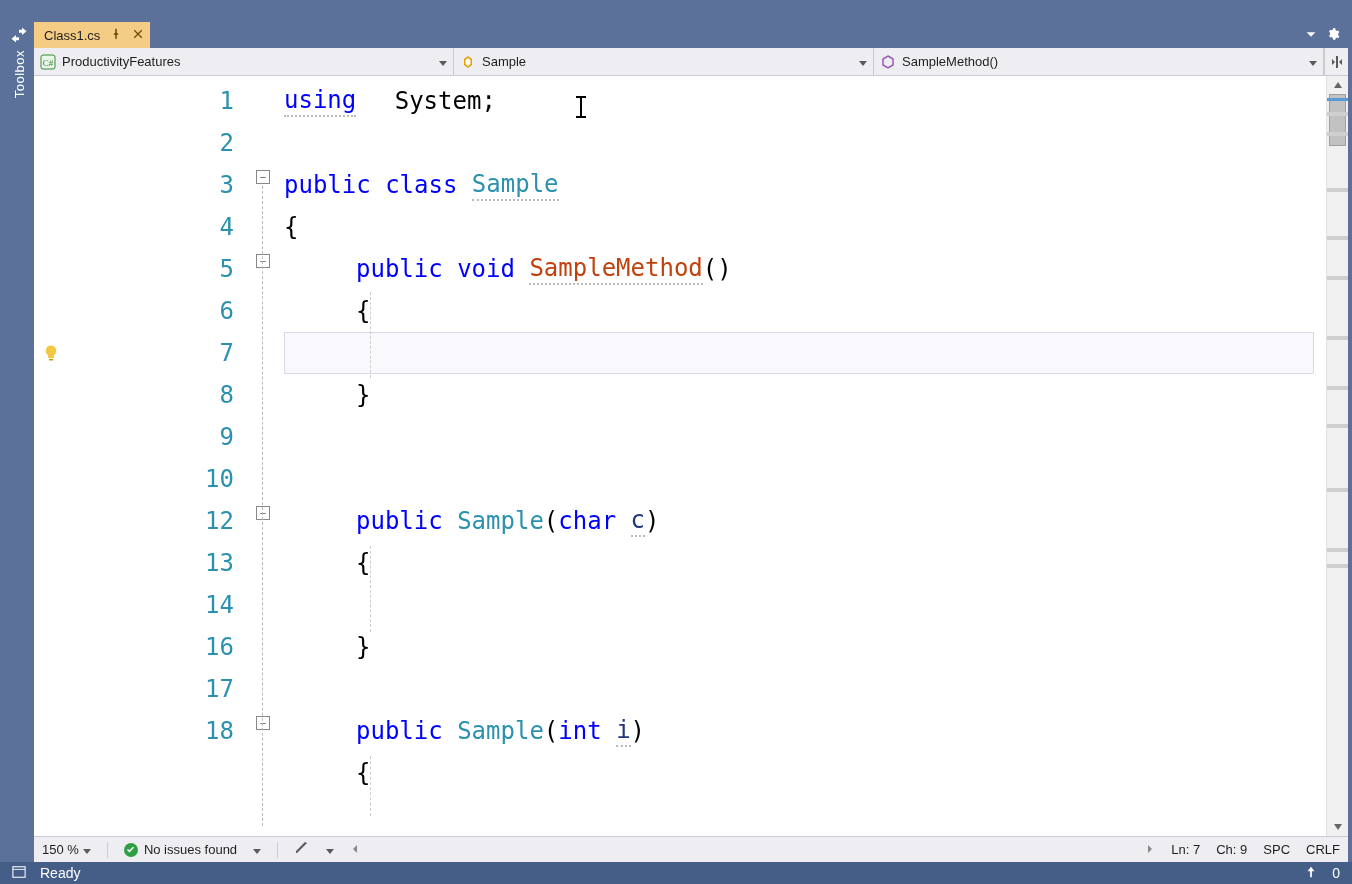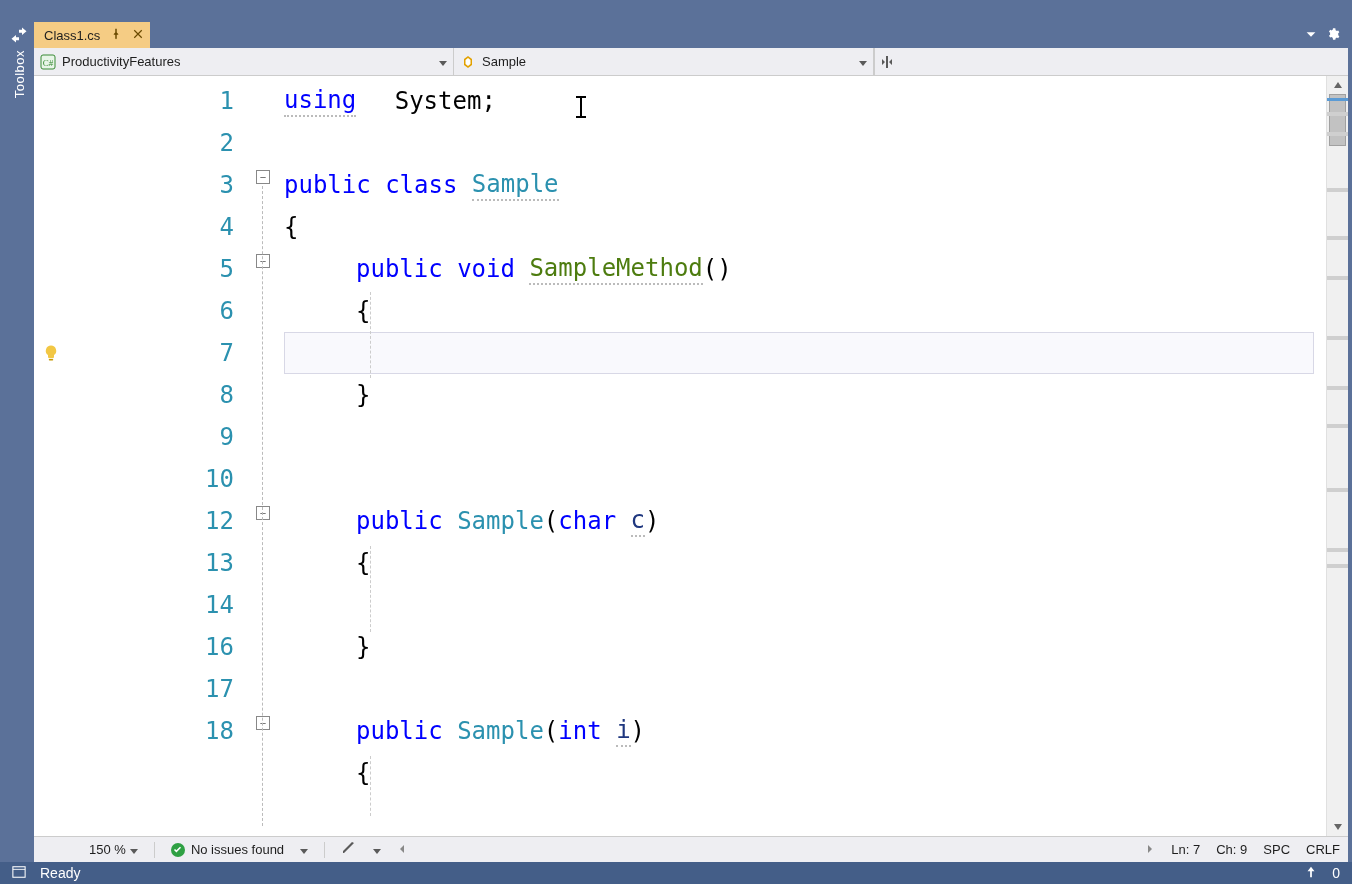--- a/index.html
+++ b/index.html
@@ -130,21 +130,21 @@
   overflow: hidden;
 }
 .code-line {
   height: 42px;
   display: flex;
   align-items: center;
   white-space: pre;
 }
 .kw { color: #0000ff; }
 .type { color: #2b91af; }
-.ident { color: #4d7c0f; }
+.ident { color: #c2410c; }
 .param { color: #1f377f; }
 .punct { color: #000; }
 .plain { color: #000; margin-left: 12px; }
 .dotted-under { border-bottom: 2px dotted #bbb; padding-bottom:1px; }
 .current-line-hl {
   position: absolute;
   left: 0; right: 12px;
   height: 42px;
   border: 1px solid #d8d8e6;
   background: rgba(240,240,250,0.4);
@@ -171,21 +171,21 @@
   height: 26px;
   background: #eeeef2;
   border-top: 1px solid #ccc;
   display: flex;
   align-items: center;
   font-size: 13px;
   color: #1e1e1e;
   padding: 0 8px;
   gap: 16px;
 }
-.zoom-box { display:flex; align-items:center; gap:4px;margin-left:47px; }
+.zoom-box { display:flex; align-items:center; gap:4px; }
 .issues { display:flex; align-items:center; gap:6px; }
 .ok-circle { width:14px;height:14px;border-radius:50%; background:#2ea043; display:flex;align-items:center;justify-content:center; }
 .ok-circle svg{width:9px;height:9px;fill:#fff}
 .status-bar {
   height: 28px;
   background: #445e88;
   color: #fff;
   display: flex;
   align-items: center;
   padding: 0 12px;
@@ -241,20 +241,27 @@
             </svg>
           <span>ProductivityFeatures</span>
           <span class="chev"><span class="tri-down"></span></span>
         </div>
         <div class="nav-drop" style="width:420px">
           <svg class="lead" viewBox="0 0 16 16">
               <path fill="#e2a100" d="M8 2l4 3v6l-4 3-4-3V5z"></path>
               <path fill="#fff" d="M8 4l2.5 2v4L8 12l-2.5-2V6z"></path>
             </svg>
           <span>Sample</span>
+          <span class="chev"><span class="tri-down"></span></span>
+        </div>
+        <div class="nav-drop" style="flex:1">
+          <svg class="lead" viewBox="0 0 16 16">
+              <path fill="none" stroke="#9b59b6" stroke-width="1.5" d="M8 2l5 3v6l-5 3-5-3V5z"></path>
+            </svg>
+          <span>SampleMethod()</span>
           <span class="chev"><span class="tri-down"></span></span>
         </div>
         <div class="split-btn">
           <svg width="16" height="16" viewBox="0 0 16 16">
               <path fill="#5a5a5a" d="M7 2h2v12H7zM3 5l3 3-3 3zM13 5l-3 3 3 3z"></path>
             </svg>
         </div>
       </div>
 
       <div class="editor-body">

